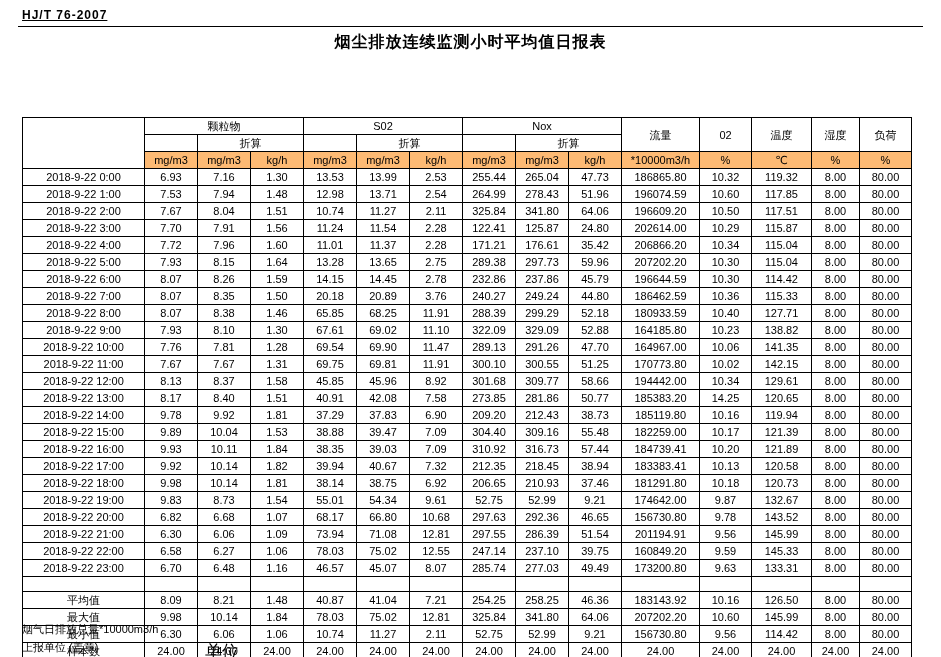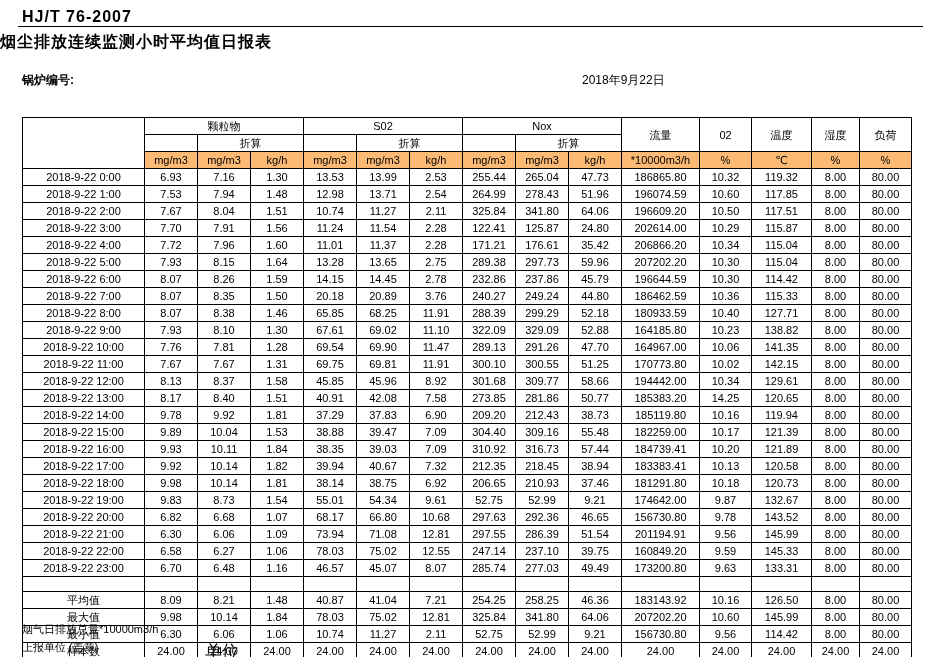--- a/index.html
+++ b/index.html
@@ -7,29 +7,29 @@
     width:941px;height:657px;
     background:#ffffff;
     font-family:"Liberation Sans","DejaVu Sans",sans-serif;
     font-size:11px;
     color:#000;
     position:relative;
     overflow:hidden;
   }
   .std-code{
     position:absolute;left:22px;top:8px;
-    font-size:16px;font-weight:bold;letter-spacing:1px;
+    font-size:12px;font-weight:bold;letter-spacing:1px;text-decoration:underline;
   }
   .hr-top{
     position:absolute;left:18px;top:26px;width:905px;height:0;
     border-top:1px solid #000;
   }
   .title{
     position:absolute;left:0;top:32px;width:941px;
-    text-align:left;font-size:16px;font-weight:bold;
+    text-align:center;font-size:16px;font-weight:bold;
     letter-spacing:1px;
   }
   .meta{
     position:absolute;left:22px;top:72px;width:900px;
   }
   .meta-row{height:20px;position:relative;font-size:12px;font-weight:bold;}
   .meta-date{
     position:absolute;left:560px;top:0;font-size:12px;font-weight:normal;
   }
   table.main{
@@ -68,24 +68,20 @@
   .unit{position:absolute;left:205px;top:640px;font-size:17px;}
 </style>
 </head>
 <body>
 
 <div class="std-code">HJ/T  76-2007</div>
 <div class="hr-top"></div>
 <div class="title">烟尘排放连续监测小时平均值日报表</div>
 
 <div class="meta">
-  <div class="meta-row">
-    <span>锅炉编号:</span>
-    <span class="meta-date">2018年9月22日</span>
-  </div>
 </div>
 
 <table class="main">
   <colgroup>
     <col class="col-time">
       <col class="col-v">
       <col class="col-v">
       <col class="col-v">
     <col class="col-v">
       <col class="col-v">

